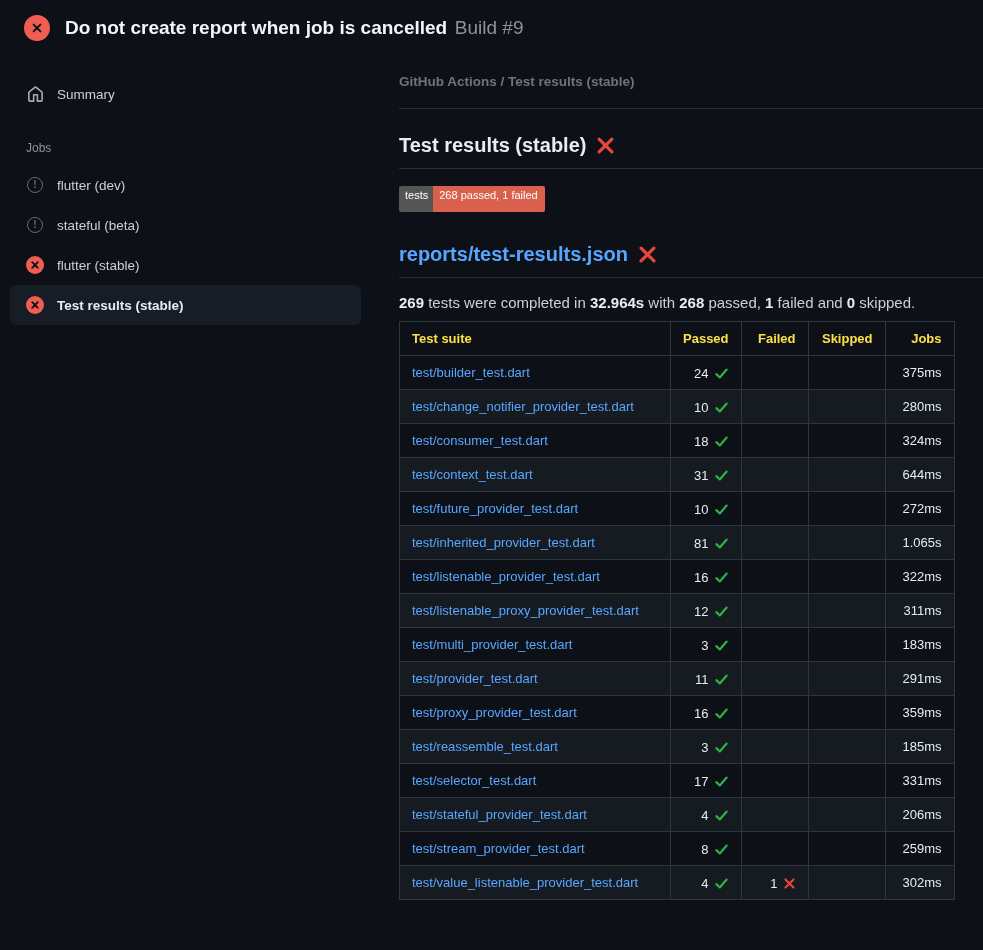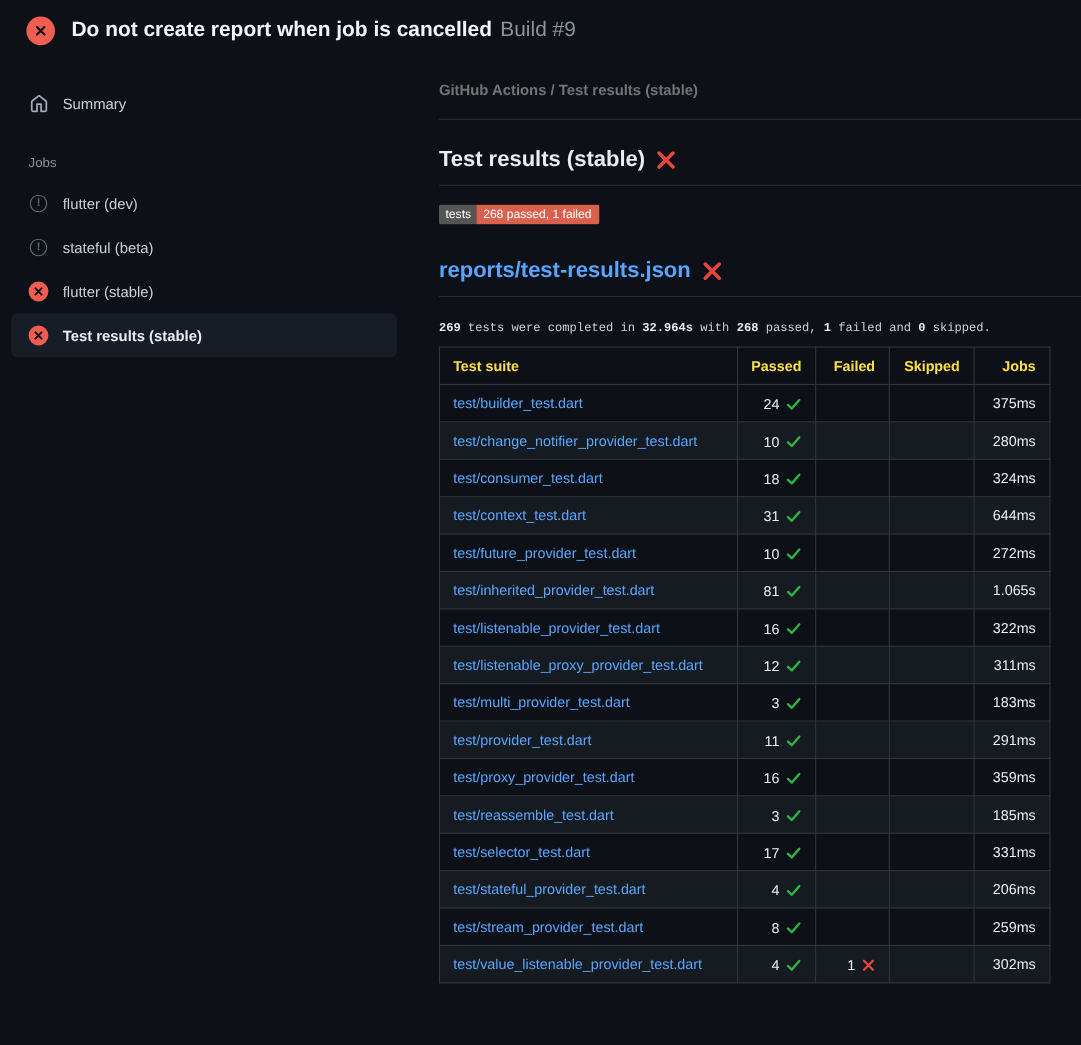--- a/index.html
+++ b/index.html
@@ -57,24 +57,24 @@
   .section-heading {
     display: flex; align-items: center; gap: 10px;
     margin-top: 25px; font-size: 20px; font-weight: 700; color: #e6edf3;
   }
   .section-heading.blue { color: #58a6ff; margin-top: 31px; }
   .heading-x { display: block; }
   .div-2 { margin-top: 11px; }
 
   .badge { display: inline-flex; margin-top: 17px; font-size: 11px; font-weight: 400;
            border-radius: 2px; overflow: hidden; line-height: 18px; color: #ffffff; }
-  .badge-key { background: #555555; padding: 0 5px 0 6px; }
+  .badge-key { background: #555555; padding: 0 5px 8px 6px; }
   .badge-val { background: #d9604c; padding: 0 7px 0 6px; }
 
-  .summary-line { margin-top: 23px; font-size: 11px; color: #c9d1d9; font-family: Liberation Mono, monospace; }
+  .summary-line { margin-top: 16px; font-size: 15px; color: #c9d1d9; }
   .summary-line b { color: #e6edf3; }
 
   
   table.results {
     margin-top: 10px; border-collapse: collapse;
     font-size: 13px;
   }
   .results th, .results td {
     border: 1px solid #30363d;
     padding: 7px 12px;

